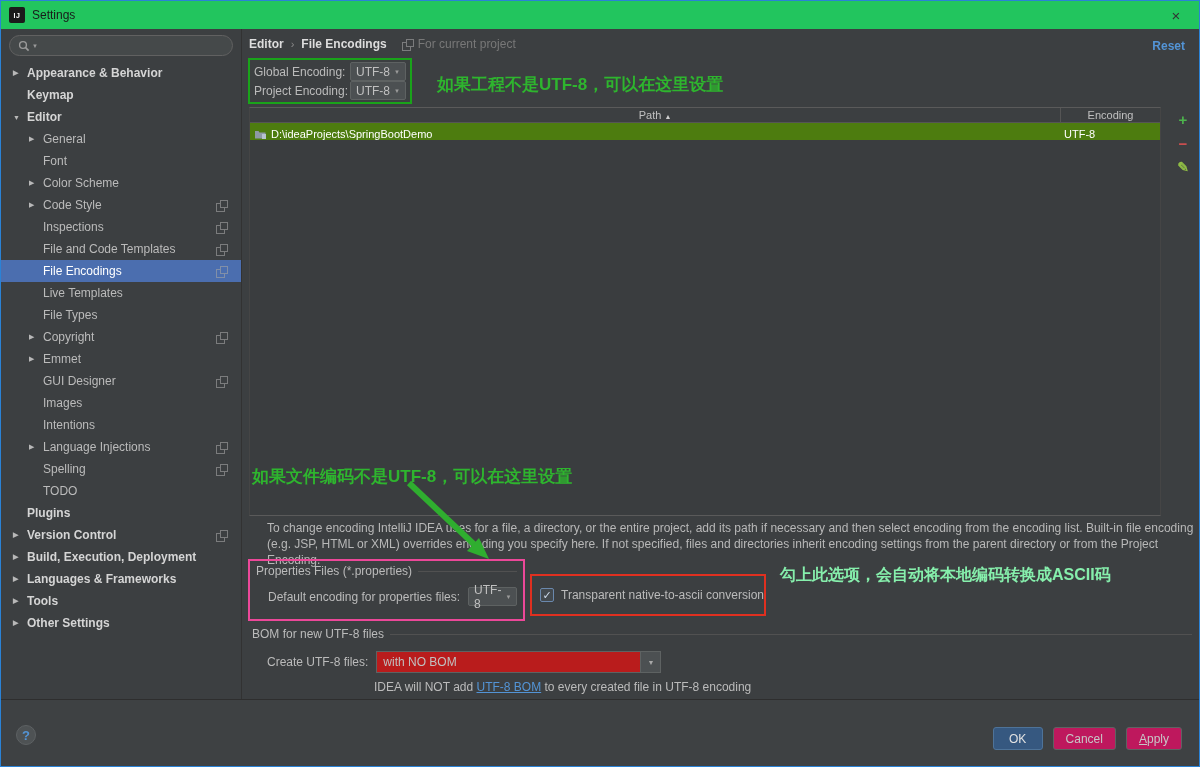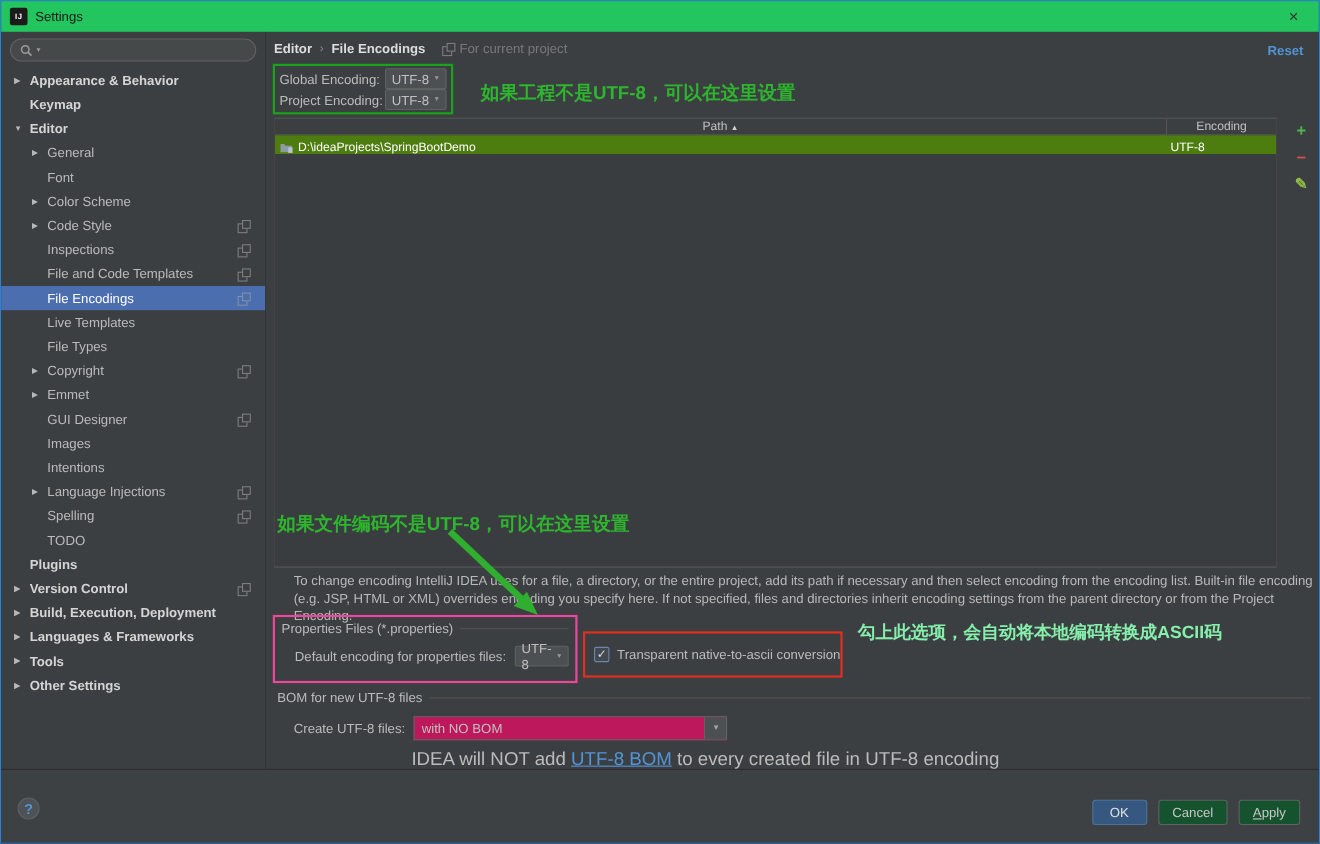--- a/index.html
+++ b/index.html
@@ -13,21 +13,21 @@
   .win-title { margin-left:7px; font-size:12px; color:#1a1a1a; }
   .close-btn { margin-left:auto; width:30px; text-align:center; font-size:15px; color:#333; cursor:default; }
 
   
   .dlg-body { position:absolute; top:28px; left:0; right:0; bottom:0; }
 
   
   .footer { position:absolute; left:0; right:0; bottom:0; height:67px; background:#3e4143; border-top:1px solid #2e2e2e; }
   .help-circle { position:absolute; left:15px; top:25px; width:20px; height:20px; border-radius:50%; background:#4e5254; border:1px solid #5d6163; color:#5394d6; font-size:13px; font-weight:bold; display:flex; align-items:center; justify-content:center; }
   .btn-row { position:absolute; right:17px; top:27px; display:flex; gap:10px; }
-  .btn { height:23px; border-radius:3px; font-size:12px; color:#c7c7c7; background:#14532d; border:1px solid #5e6262; display:flex; align-items:center; justify-content:center; padding:0 12px; min-width:50px; }
+  .btn { height:23px; border-radius:3px; font-size:12px; color:#c7c7c7; background:#be185d; border:1px solid #5e6262; display:flex; align-items:center; justify-content:center; padding:0 12px; min-width:50px; }
   .btn.primary { background:#365880; border-color:#4e7399; color:#e2e2e2; }
   .btn-apply span::first-letter { text-decoration:underline; }
   .btn span { display:block; }
 
   
   .sidebar { position:absolute; left:0; top:0; width:241px; bottom:67px; background:#3c3f41; border-right:1px solid #323232; }
   .searchbox { position:absolute; left:8px; top:6px; width:224px; height:21px; background:#45494a; border:1px solid #616161; border-radius:12px; display:flex; align-items:center; padding:0 8px; gap:2px; }
   .search-caret { font-size:6px; color:#9a9a9a; }
   .tree { position:absolute; left:0; top:33px; right:0; }
   .tree-item { height:22px; display:flex; align-items:center; font-size:12px; color:#bbbbbb; padding-right:4px; }
@@ -86,24 +86,24 @@
   .props-row { display:flex; align-items:center; gap:8px; margin-top:9px; padding-left:12px; }
   .props-label { font-size:12px; color:#bbbbbb; white-space:nowrap; }
 
   .red-box { position:absolute; left:288px; top:545px; width:236px; height:42px; border:2px solid #e03020; display:flex; align-items:center; gap:7px; padding-left:8px; }
   .checkbox { width:14px; height:14px; background:#43494e; border:1px solid #6a88ad; border-radius:2px; color:#cfdcec; font-size:11px; line-height:12px; text-align:center; }
   .chk-label { font-size:12px; color:#bbbbbb; white-space:nowrap; }
   .ann-red { position:absolute; left:538px; top:536px; font-size:16px; font-weight:bold; color:#86efac; white-space:nowrap; }
 
   .bom-group { position:absolute; left:10px; top:598px; width:940px; }
   .bom-row { display:flex; align-items:center; gap:8px; margin-top:10px; padding-left:15px; }
-  .bom-combo { width:285px; height:22px; background:#be185d; border:1px solid #5e6262; display:flex; align-items:center; }
+  .bom-combo { width:285px; height:22px; background:#b91c1c; border:1px solid #5e6262; display:flex; align-items:center; }
   .bom-combo .val { flex:1; font-size:12px; color:#c0c0c0; padding-left:6px; }
   .combo-btn { width:20px; height:100%; border-left:1px solid #5e6262; background:#4c5052; display:flex; align-items:center; justify-content:center; font-size:7px; color:#a8a8a8; }
-  .bom-hint { margin-top:7px; padding-left:122px; font-size:17px; color:#bbbbbb; }
+  .bom-hint { margin-top:7px; padding-left:122px; font-size:12px; color:#bbbbbb; }
   .bom-hint a { color:#5394d6; text-decoration:underline; }
 </style>
 </head>
 <body>
 
 <div class="window">
 
   <div class="titlebar">
     <div class="app-icon">IJ</div>
     <div class="win-title">Settings</div>

